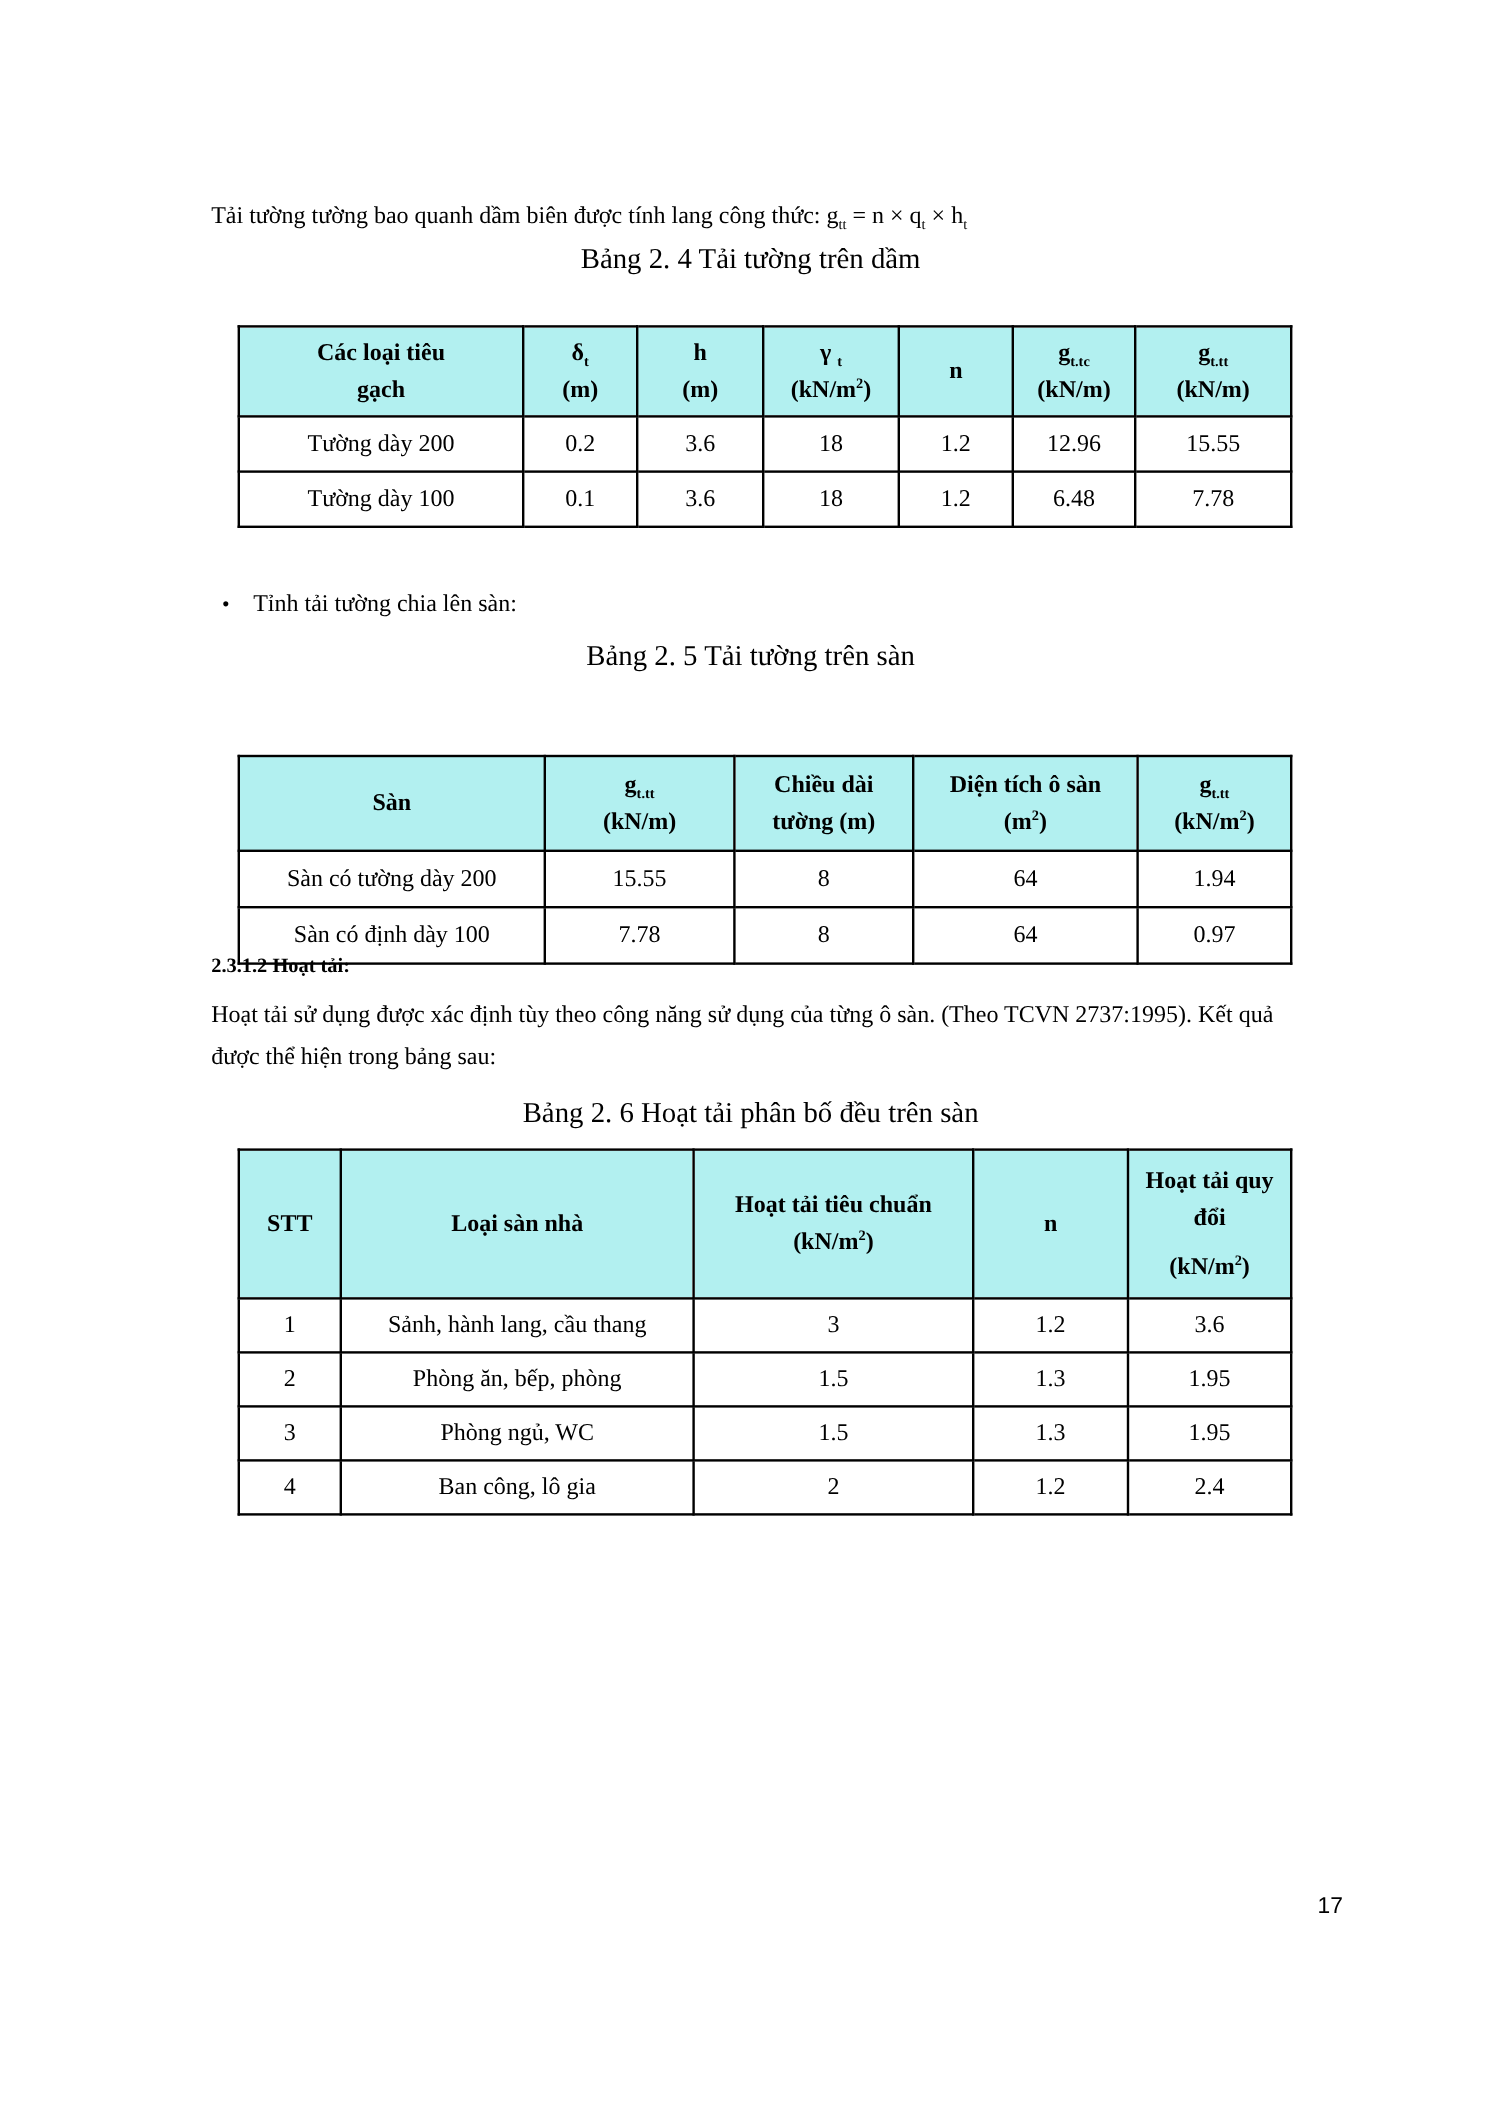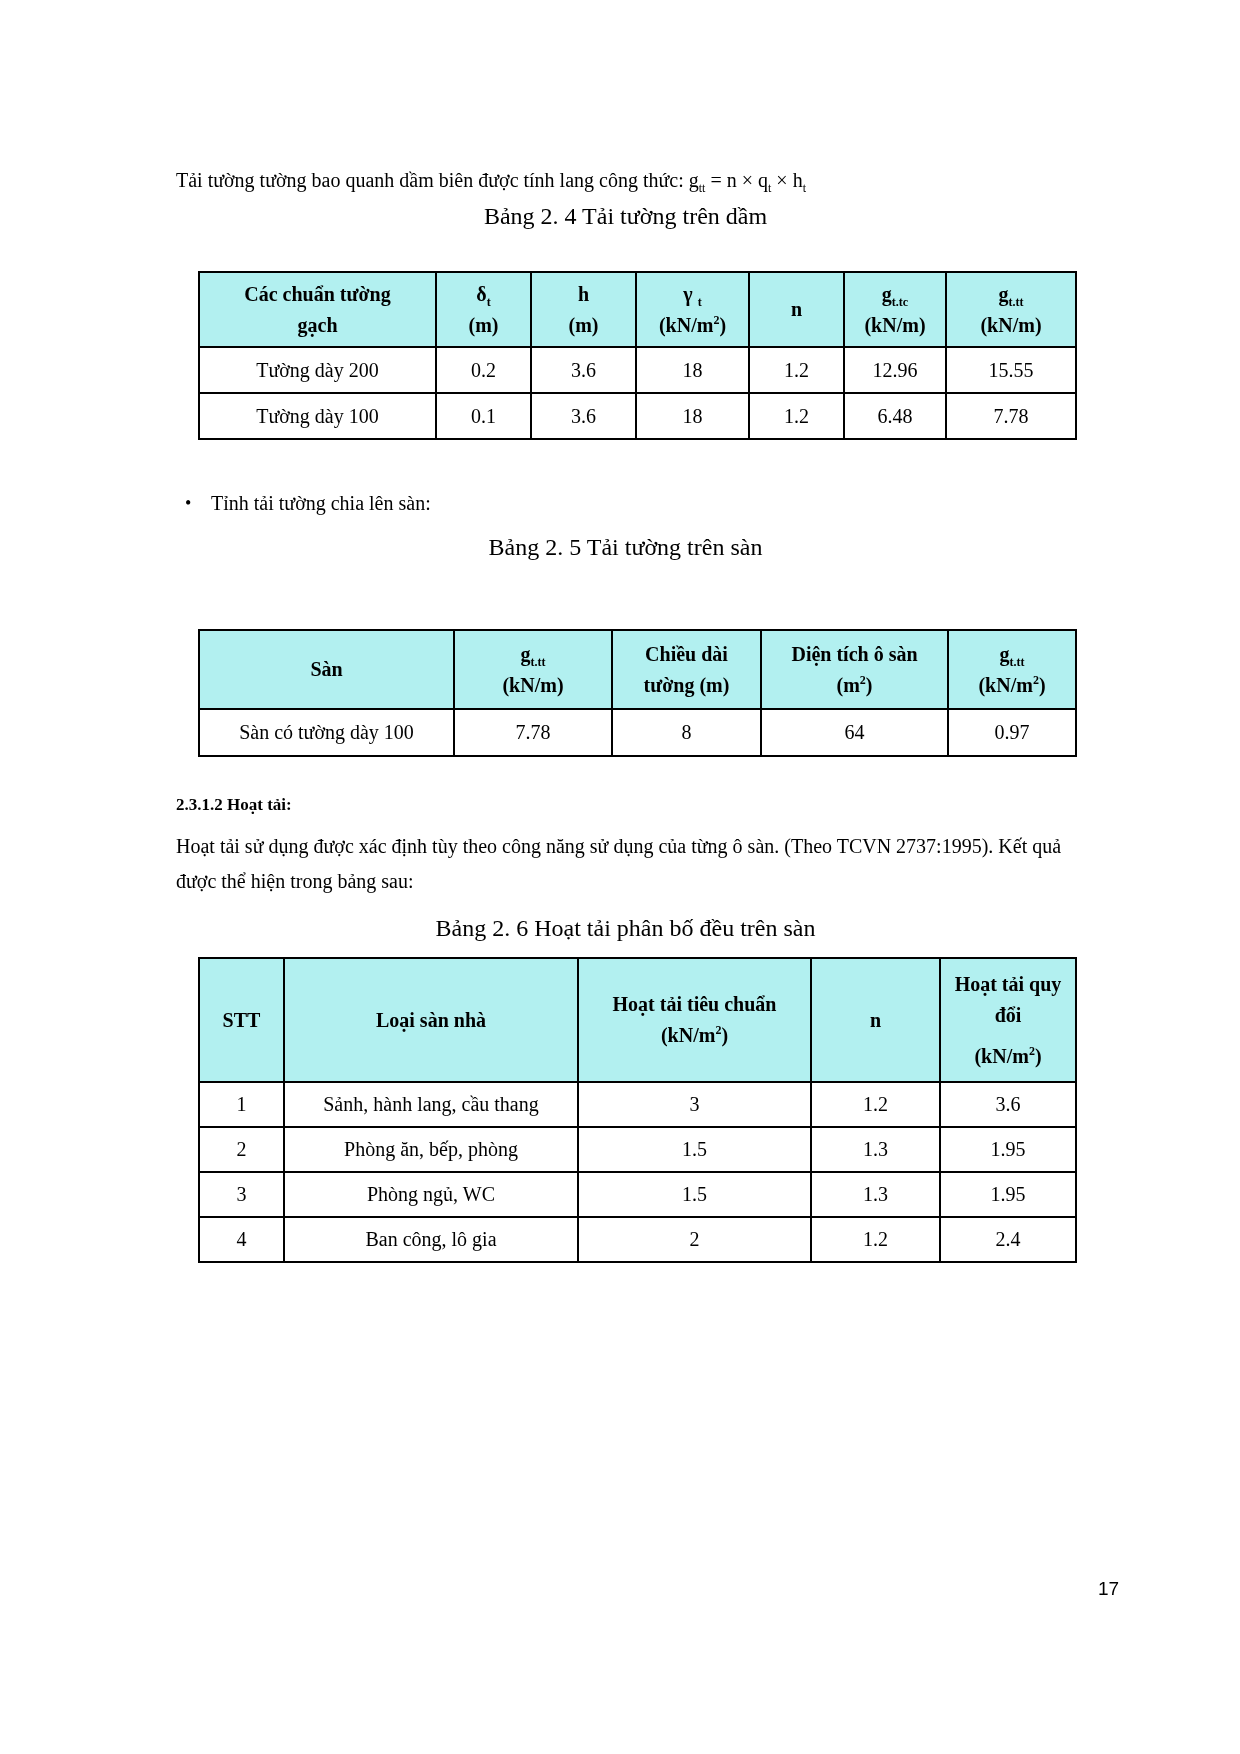--- a/index.html
+++ b/index.html
@@ -65,21 +65,21 @@
         <col style="width:95px">
         <col style="width:105px">
         <col style="width:113px">
         <col style="width:95px">
         <col style="width:102px">
         <col style="width:130px">
     </colgroup>
     <tbody>
         <tr style="height:75px;">
       <th>
-        <div class="hline">Các chuẩn tường</div>
+        <div class="hline">Các loại tiêu</div>
         <div class="hline">gạch</div>
       </th>
       <th>
         <div class="hline"><span>δ</span><sub>t</sub></div>
         <div class="hunit">(m)</div>
       </th>
       <th>
         <div class="hline">h</div>
         <div class="hunit">(m)</div>
       </th>
@@ -150,21 +150,28 @@
       <th>
         <div class="hline">Diện tích ô sàn</div>
         <div class="hunit"><span>(m</span><sup>2</sup><span>)</span></div>
       </th>
       <th>
         <div class="hline"><span>g</span><sub>t.tt</sub></div>
         <div class="hunit"><span>(kN/m</span><sup>2</sup><span>)</span></div>
       </th>
     </tr>
     <tr style="height:47px;">
-      <td>Sàn có tường dày 100</td>
+      <td>Sàn có tường dày 200</td>
+      <td>15.55</td>
+      <td>8</td>
+      <td>64</td>
+      <td>1.94</td>
+    </tr>
+    <tr style="height:47px;">
+      <td>Sàn có định dày 100</td>
       <td>7.78</td>
       <td>8</td>
       <td>64</td>
       <td>0.97</td>
     </tr>
   </tbody>
     </table>
 
   <div class="abs section-heading" style="left:176px;top:795px;">2.3.1.2 Hoạt tải:</div>
 

